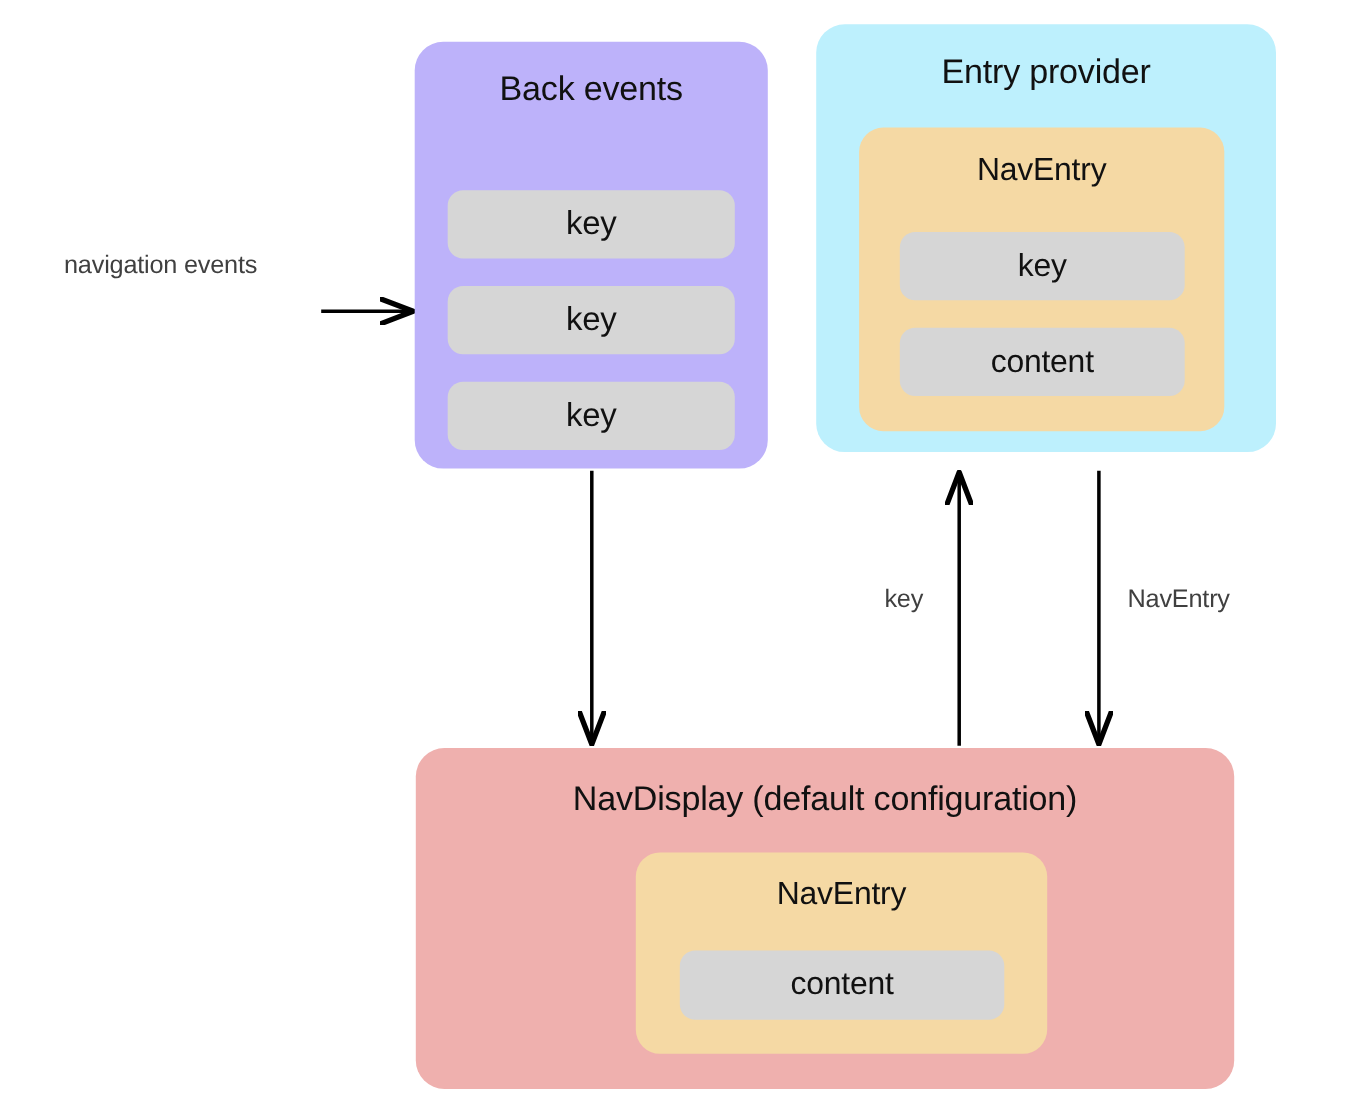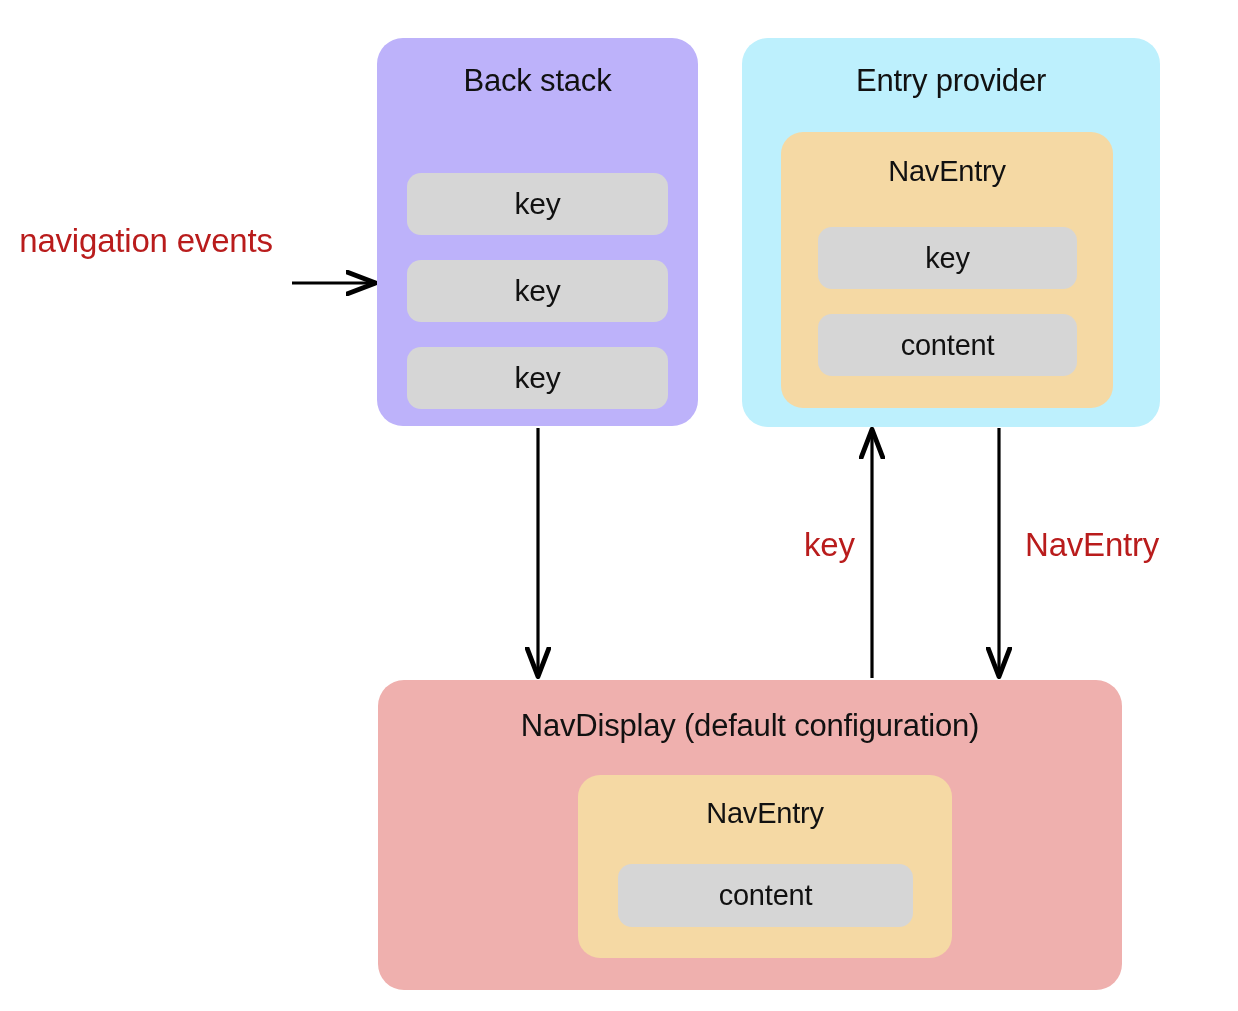--- a/index.html
+++ b/index.html
@@ -63,21 +63,21 @@
     width: 261px;
     height: 62px;
   }
   #bs-chip-0 { top: 135px; }
   #bs-chip-1 { top: 222px; }
   #bs-chip-2 { top: 309px; }
 
   
   #entry-provider {
     left: 742px;
-    top: 38px;
+    top: 22px;
     width: 418px;
     height: 389px;
     background: #bdf0fd;
   }
   #entry-provider .box-title { top: 25px; }
 
   #ep-naventry {
     left: 39px;
     top: 94px;
     width: 332px;
@@ -124,22 +124,22 @@
     left: 40px;
     top: 89px;
     width: 295px;
     height: 63px;
     font-size: 29px;
   }
 
   
   .plain-label {
     position: absolute;
-    color: #b91c1c;
-    font-size: 33px;
+    color: #404040;
+    font-size: 23px;
     line-height: 41px;
     letter-spacing: -0.2px;
     white-space: nowrap;
   }
   #nav-events-label {
     left: 12px;
     top: 220px;
     width: 268px;
     text-align: center;
   }
@@ -191,21 +191,21 @@
     <g>
       <line x1="999" y1="428" x2="999" y2="676" stroke="#000000" stroke-width="3.2" marker-end="url(#head)"></line>
     </g>
   </svg>
 
   <div class="plain-label" id="nav-events-label">
     <span class="l1">navigation events</span>
   </div>
 
   <div class="box" id="back-stack">
-    <div class="box-title">Back stack</div>
+    <div class="box-title">Back events</div>
     <div class="chip" id="bs-chip-0">
       <span>key</span>
     </div>
     <div class="chip" id="bs-chip-1">
       <span>key</span>
     </div>
     <div class="chip" id="bs-chip-2">
       <span>key</span>
     </div>
   </div>

